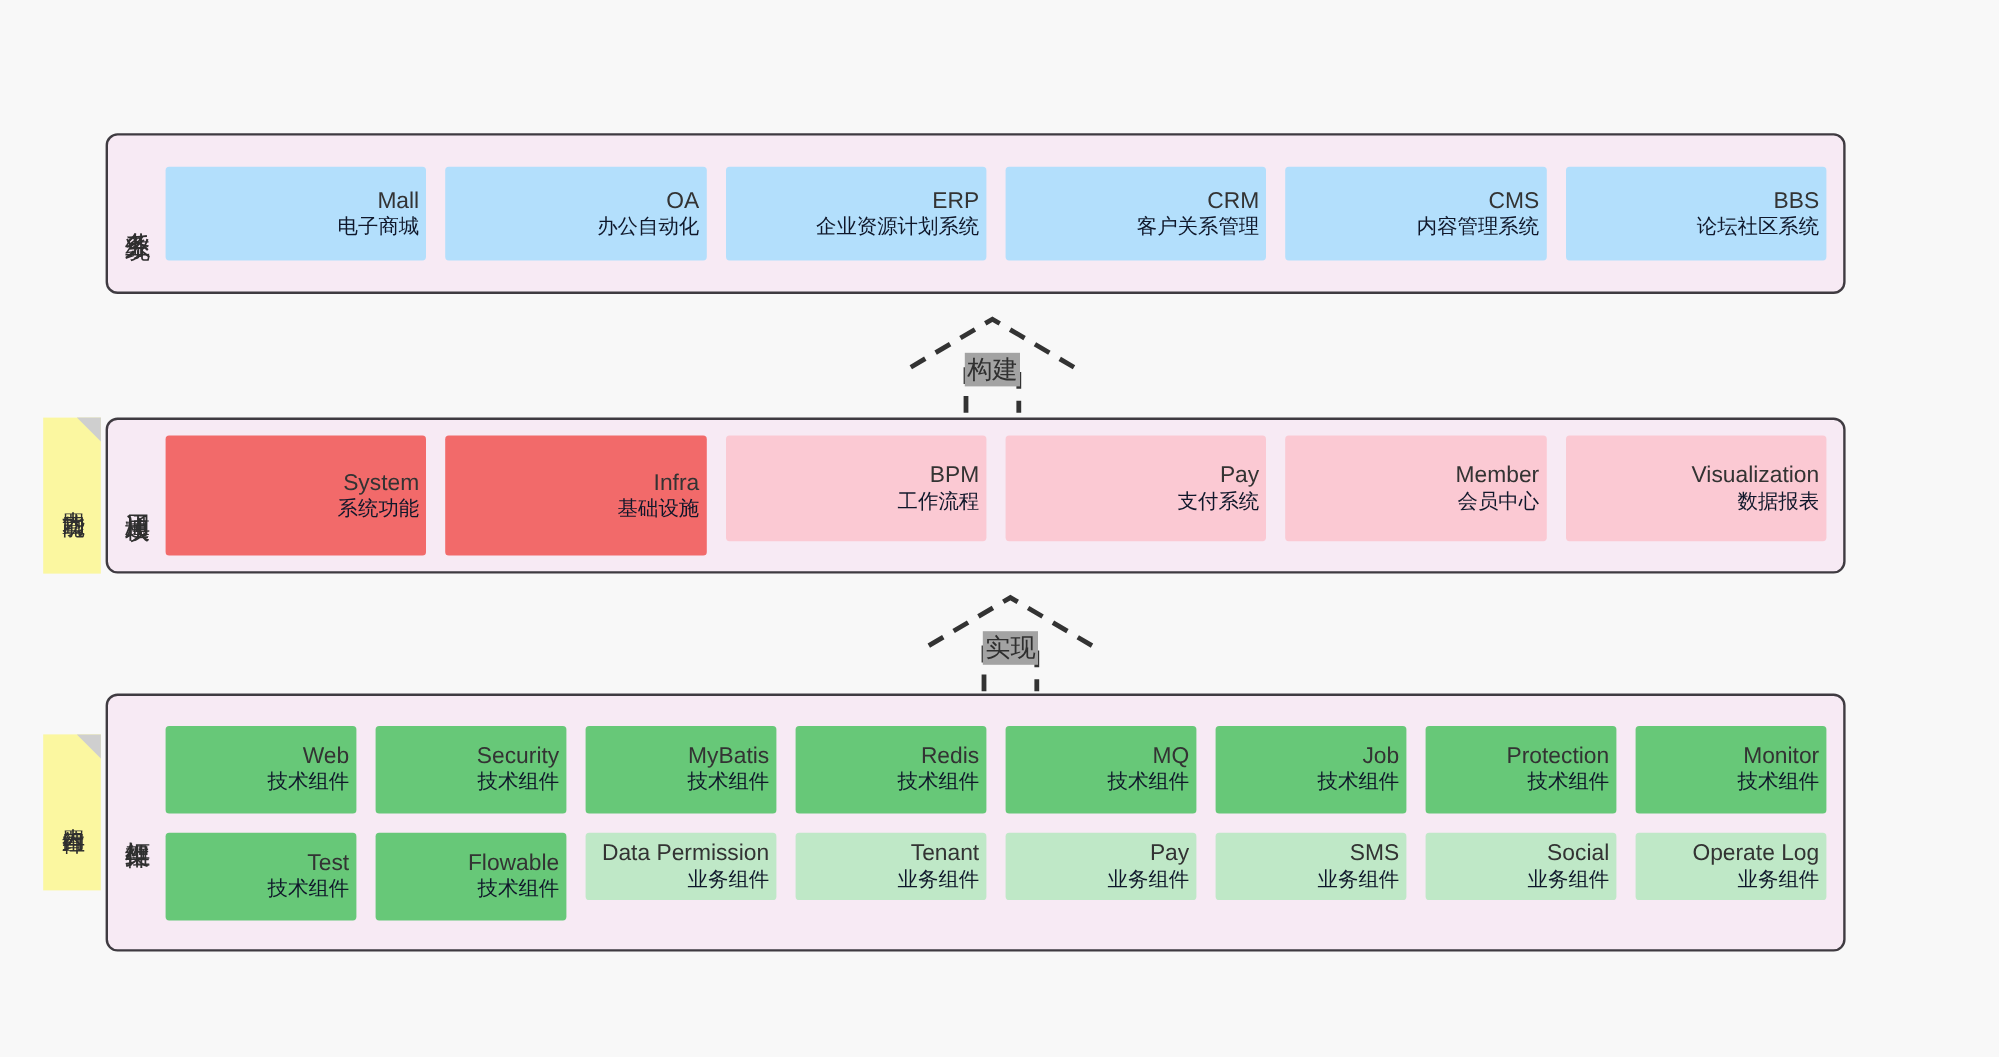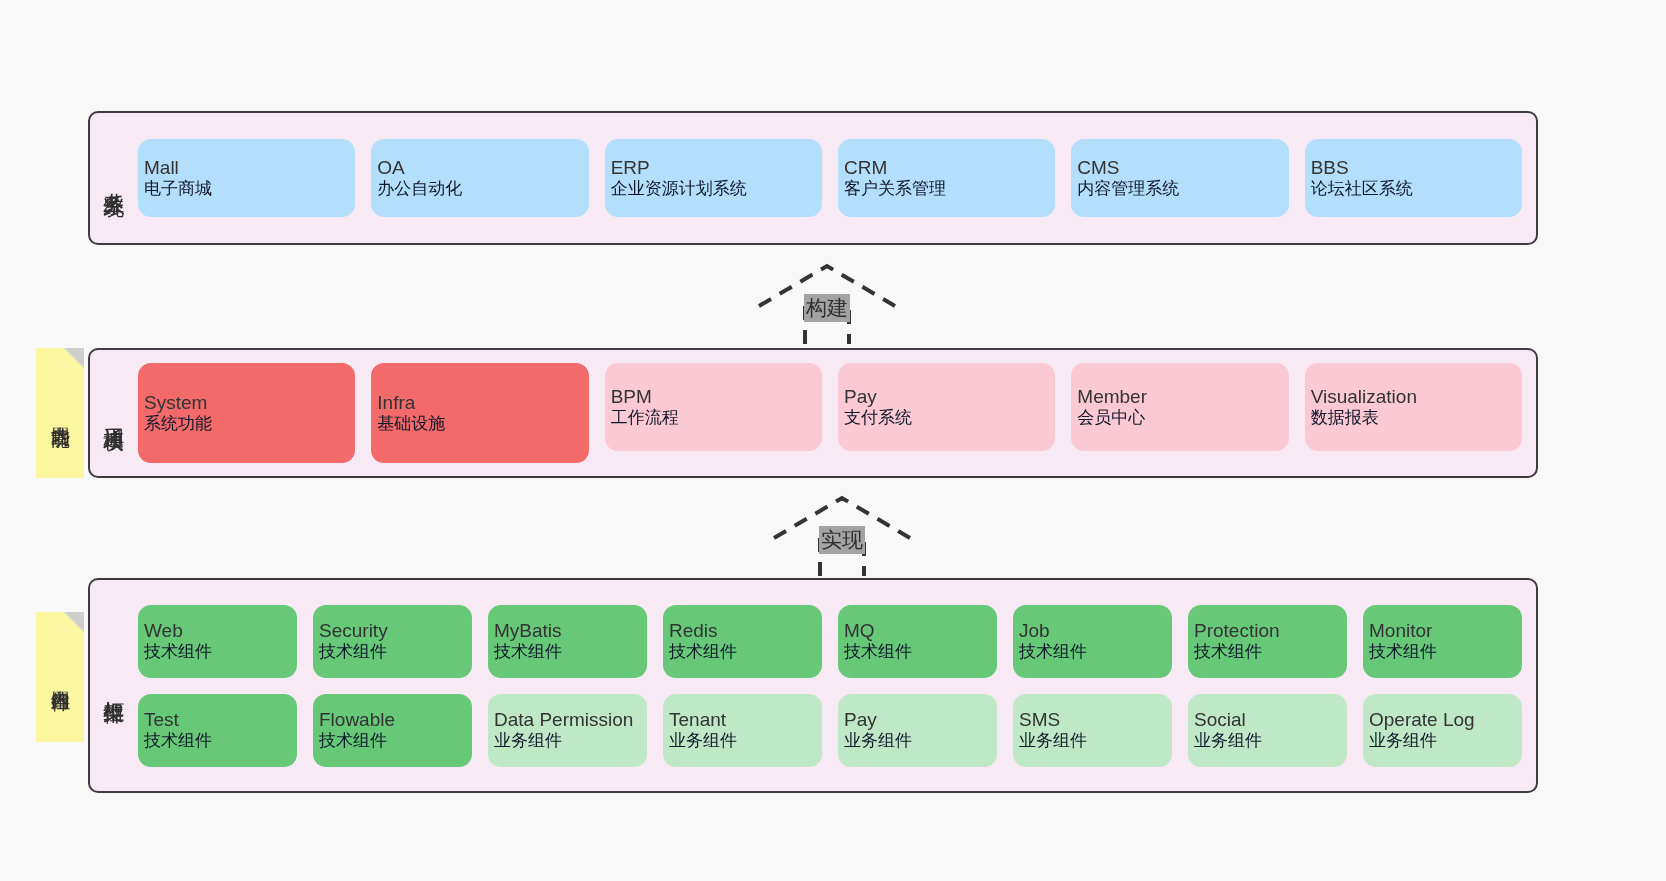--- a/index.html
+++ b/index.html
@@ -60,24 +60,24 @@
 
   .row {
     display: flex;
     gap: 16px;
   }
 
   
   .node {
     flex: 1 1 0;
     box-sizing: border-box;
-    border-radius: 13px;
+    border-radius: 3px;
     display: flex;
     flex-direction: column;
-    align-items: flex-start;
+    align-items: flex-end;
     justify-content: center;
     text-align: center;
     line-height: 1.22;
     padding: 4px 6px;
     overflow: hidden;
   }
   .node .en {
     font-size: 19px;
     color: #333;
     white-space: nowrap;
@@ -85,21 +85,21 @@
   .node .en.wrap { white-space: normal; }
   .node .cn {
     font-size: 17px;
     color: #0f172a;
   }
 
   .node.blue        { background: #b3dffc; height: 78px; }
   .node.red         { background: #f26a6a; height: 100px; }
   .node.pink        { background: #fbc9d3; height: 88px; }
   .node.green       { background: #67c878; height: 73px; }
-  .node.lightgreen  { background: #bfe8c7; height: 73px; }
+  .node.lightgreen  { background: #bfe8c7; height: 56px; }
 
   
   .note {
     position: absolute;
     box-sizing: border-box;
     width: 48px;
     background: #fbf7a0;
     display: flex;
     align-items: center;
     justify-content: center;

